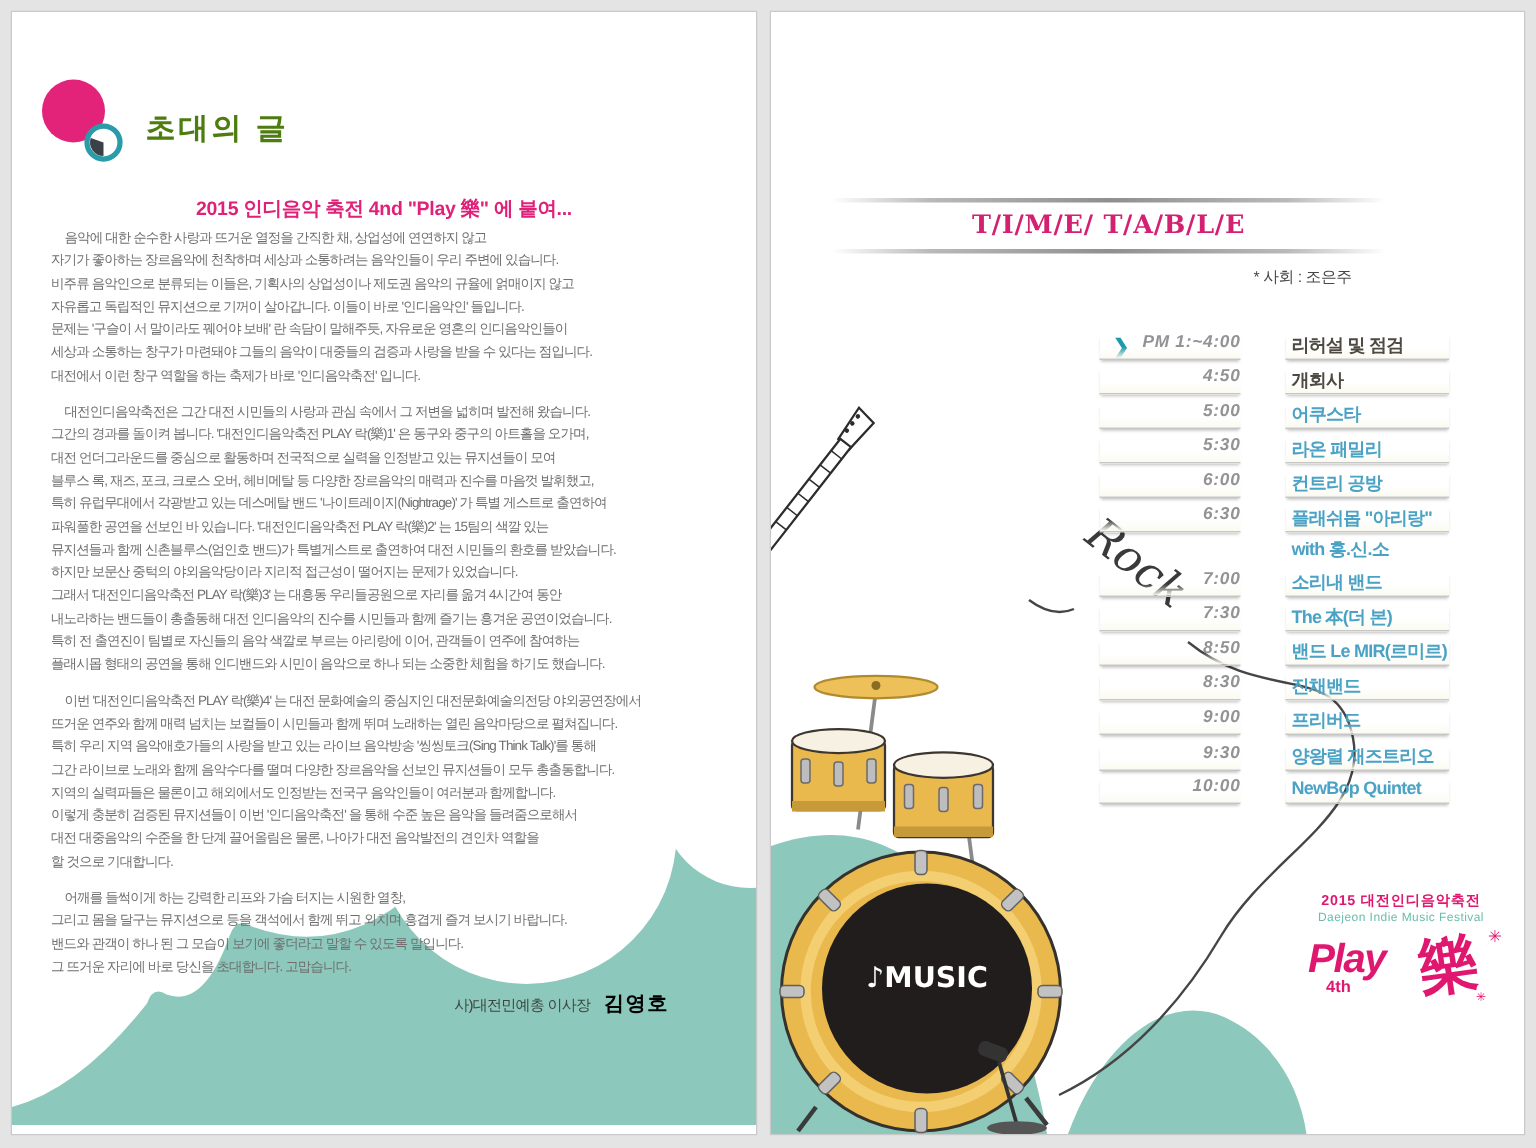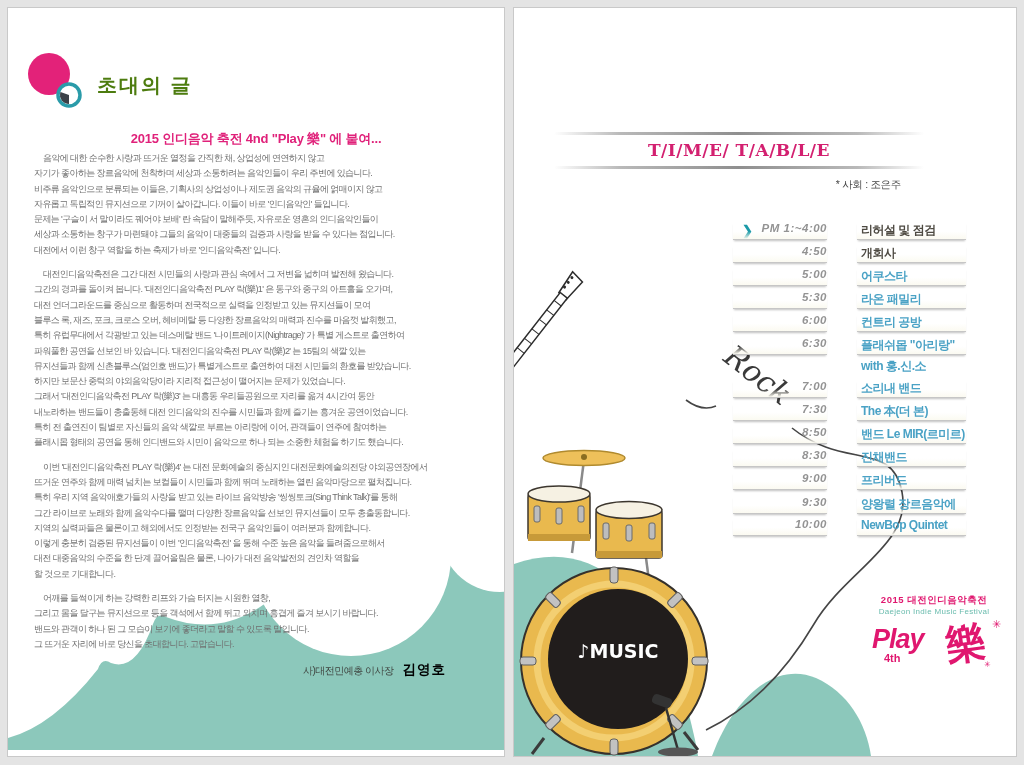--- a/index.html
+++ b/index.html
@@ -288,21 +288,21 @@
       <div class="tt-row" style="top: 441.1px;">
         <span class="tt-time">8:30</span>
         <span class="tt-name">진채밴드</span>
       </div>
       <div class="tt-row" style="top: 464px;">
         <span class="tt-time">9:00</span>
         <span class="tt-name">프리버드</span>
       </div>
       <div class="tt-row" style="top: 464px; margin-top: 24px;">
         <span class="tt-time">9:30</span>
-        <span class="tt-name">양왕렬 장르음악에</span>
+        <span class="tt-name">양왕렬 재즈트리오</span>
       </div>
       <div class="tt-row" style="top: 509.8px;">
         <span class="tt-time">10:00</span>
         <span class="tt-name">NewBop Quintet</span>
       </div>
     </div>
 
   <div class="festival-logo">
     <div class="l1">2015 대전인디음악축전</div>
     <div class="l2">Daejeon Indie Music Festival</div>

